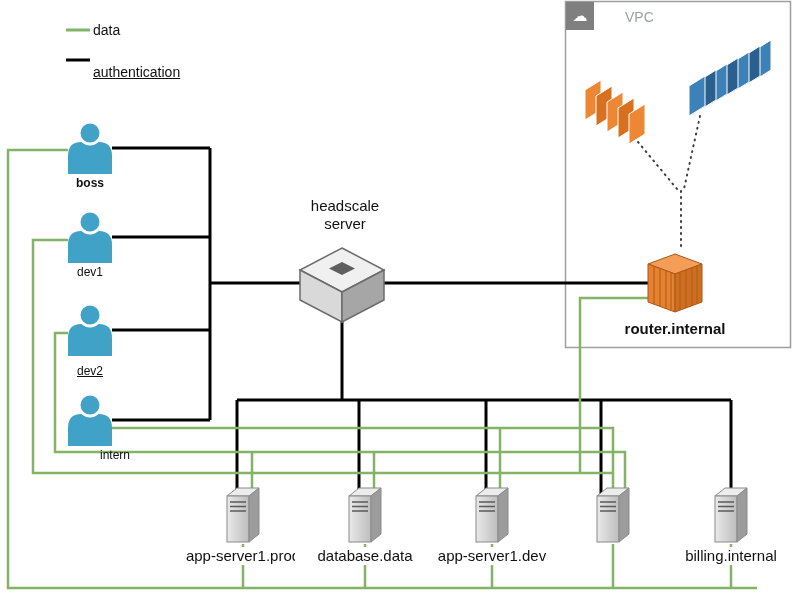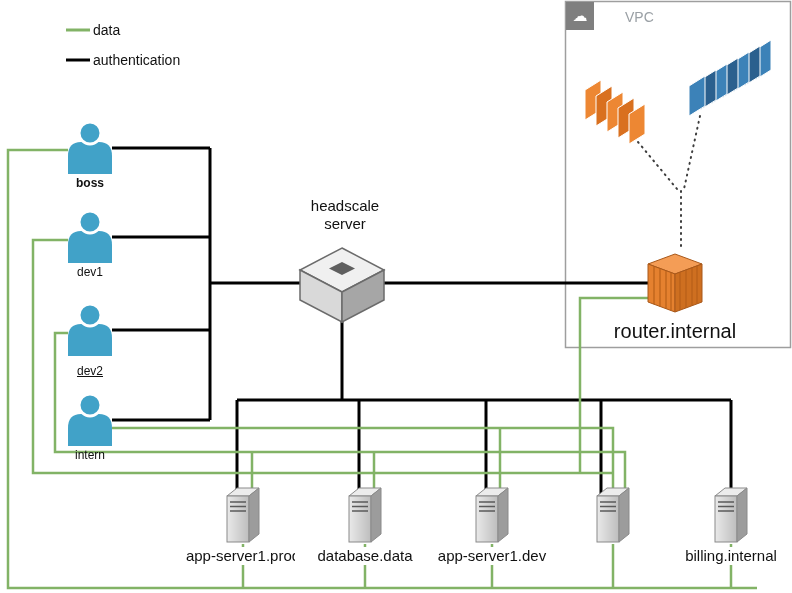--- a/index.html
+++ b/index.html
@@ -20,21 +20,21 @@
   .slat-b1{fill:var(--stack-blue,#3c82b8);}
   .slat-b2{fill:#2b608e;}
   .vpcbox{stroke:var(--vpc-border,#9e9e9e);fill:none;stroke-width:1.5;}
   .vpchdr{fill:var(--vpc-header,#7f7f7f);}
   
   .lbl{position:absolute;color:#111;text-align:center;}
   .lbl-user{left:50px;width:80px;font-size:12px;line-height:14px;}
   .lbl-server{top:547px;width:140px;font-size:15px;line-height:18px;background:#fff;}
   .lbl-legend{font-size:14px;line-height:16px;text-align:right;}
   .lbl-headscale{left:280px;width:130px;top:197px;font-size:15px;line-height:18px;white-space:pre-line;}
-  .lbl-router{left:604px;width:142px;top:320px;font-size:20px;}
+  .lbl-router{left:604px;width:142px;top:320px;font-size:15px;font-weight:bold;}
   .lbl-vpc{left:601px;top:9px;font-size:14px;color:#9aa0a5;text-align:left;margin-left:24px;}
   .vpc-cloud{position:absolute;left:566px;top:2px;width:28px;height:28px;display:flex;
     align-items:center;justify-content:center;color:#fff;font-size:15px;}
 </style>
 </head>
 <body>
 
 <div id="canvas">
 
   <svg width="792" height="593" viewBox="0 0 792 593">
@@ -154,26 +154,26 @@
     <use href="#usr" x="68" y="394"></use>
 
     <use href="#srv" x="227" y="488"></use>
     <use href="#srv" x="349" y="488"></use>
     <use href="#srv" x="476" y="488"></use>
     <use href="#srv" x="597" y="488"></use>
     <use href="#srv" x="715" y="488"></use>
   </svg>
 
   <div class="lbl lbl-legend" style="left:93px;top:22px;">data</div>
-  <div class="lbl lbl-legend" style="left:93px;top:52px;">authentication</div>
+  <div class="lbl lbl-legend" style="left:93px;top:64px;text-decoration:underline;">authentication</div>
 
   <div class="lbl lbl-user" style="top:176px;font-weight:bold;">boss</div>
   <div class="lbl lbl-user" style="top:265px;">dev1</div>
   <div class="lbl lbl-user" style="top:364px;text-decoration:underline;">dev2</div>
-  <div class="lbl lbl-user" style="top:448px;">intern</div>
+  <div class="lbl lbl-user" style="top:448px;text-align:right;">intern</div>
 
   <div class="lbl lbl-headscale">headscale
 server</div>
 
   <div class="vpc-cloud">☁</div>
   <div class="lbl lbl-vpc">VPC</div>
   <div class="lbl lbl-router">router.internal</div>
 
   <div class="lbl lbl-server" style="left:173px;">app-server1.prod</div>
   <div class="lbl lbl-server" style="left:295px;">database.data</div>

